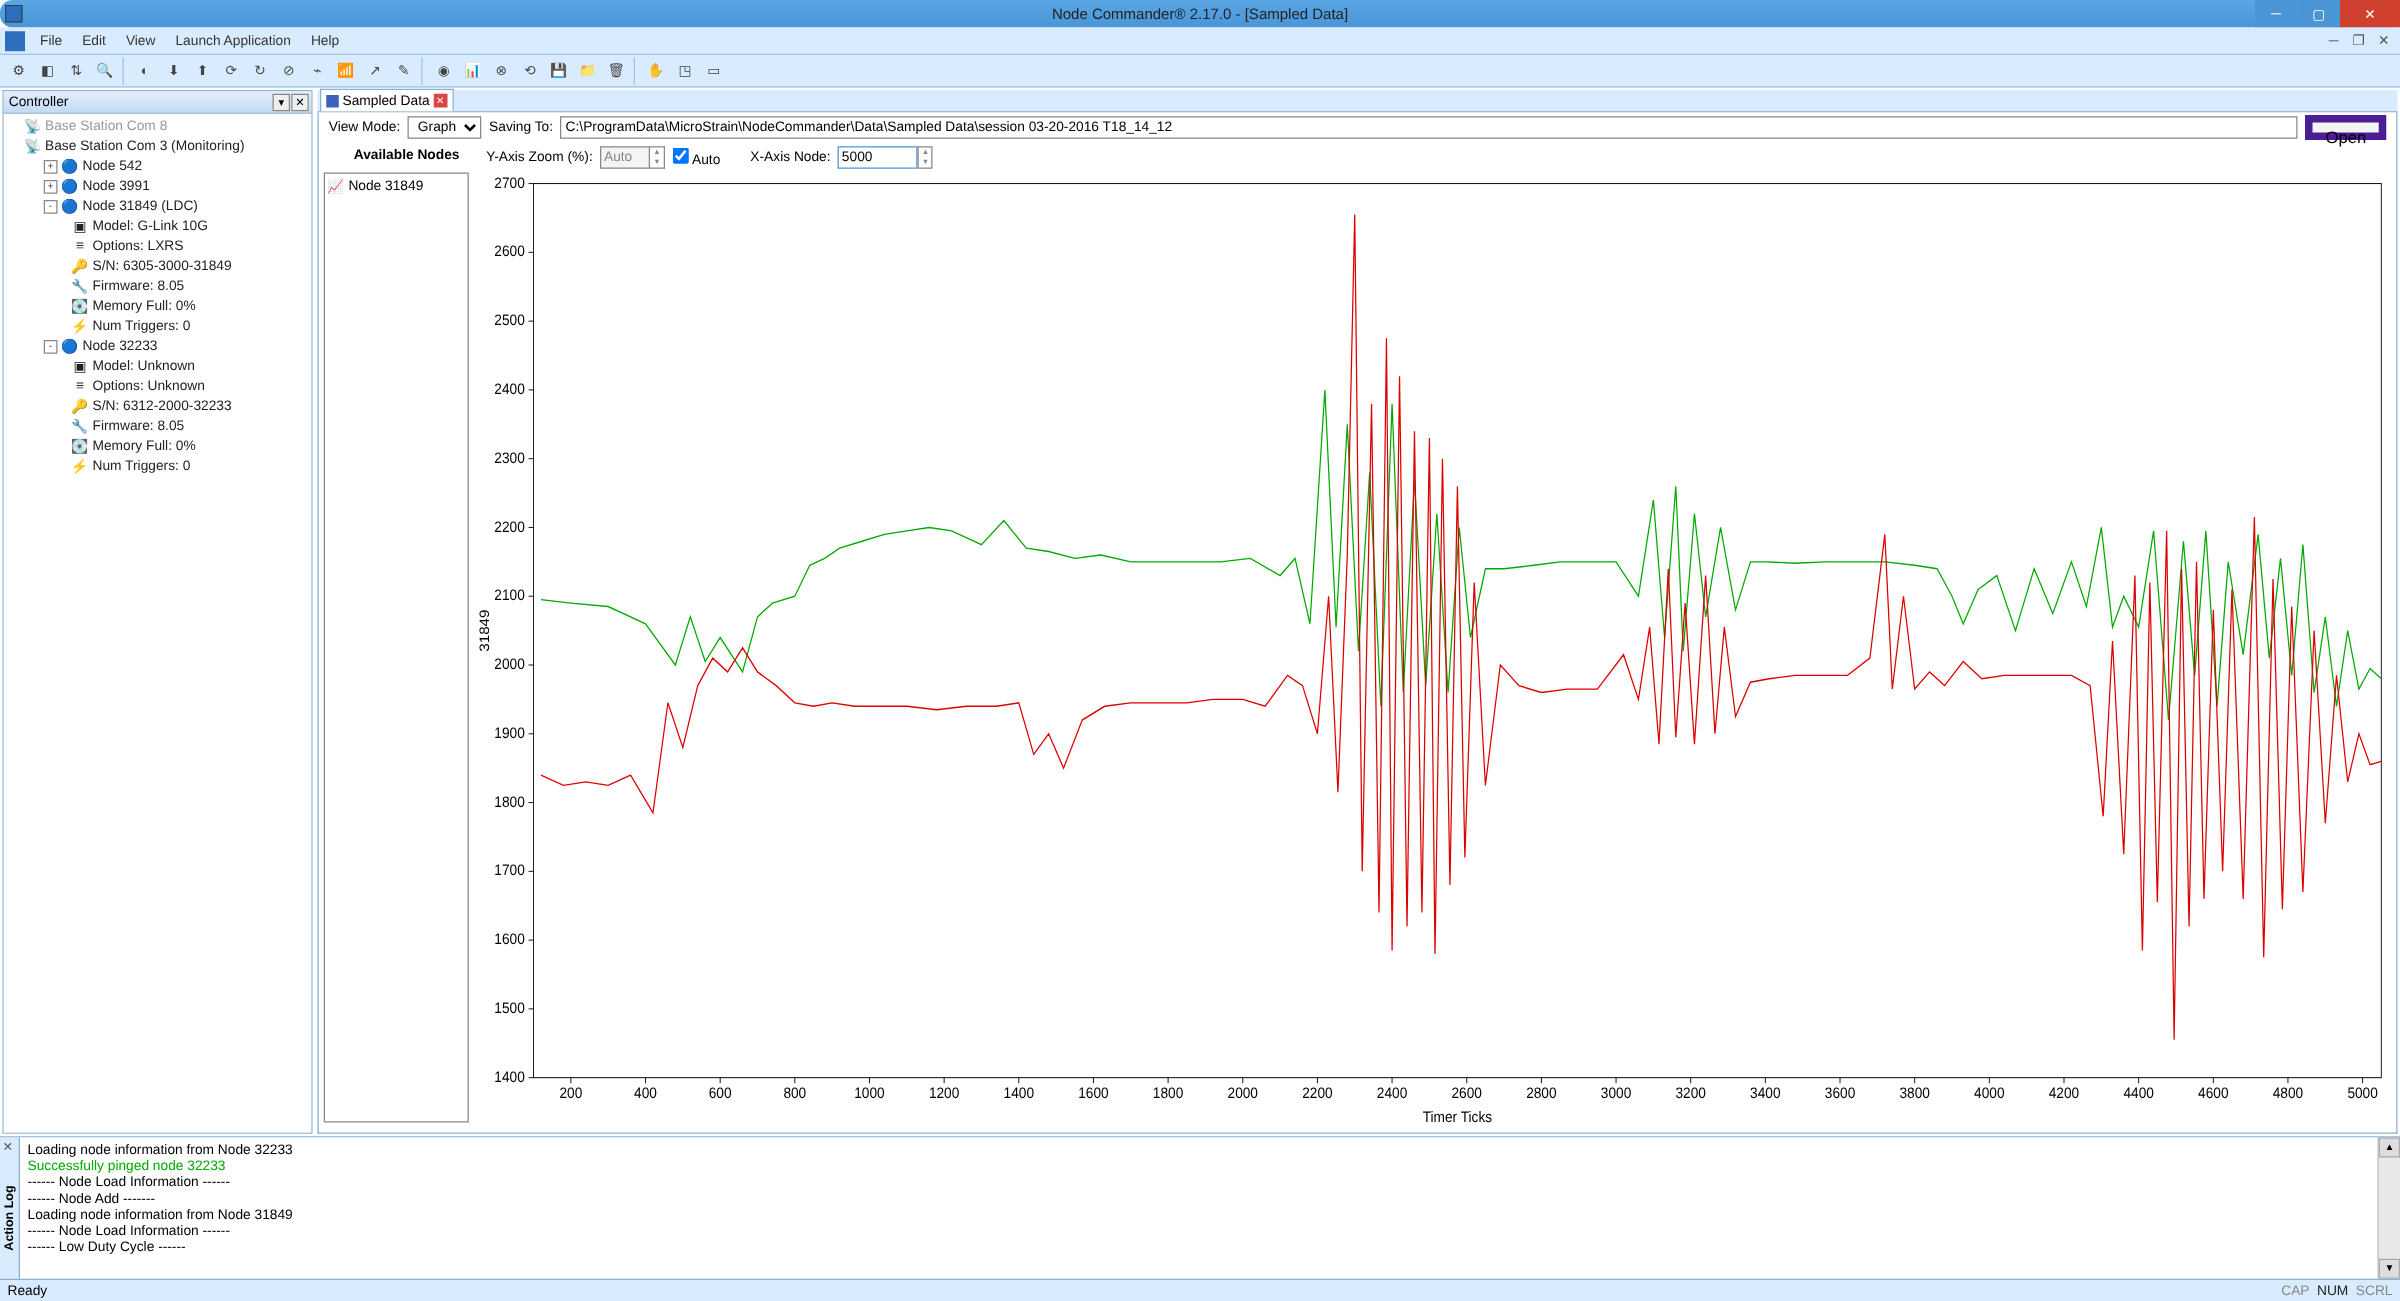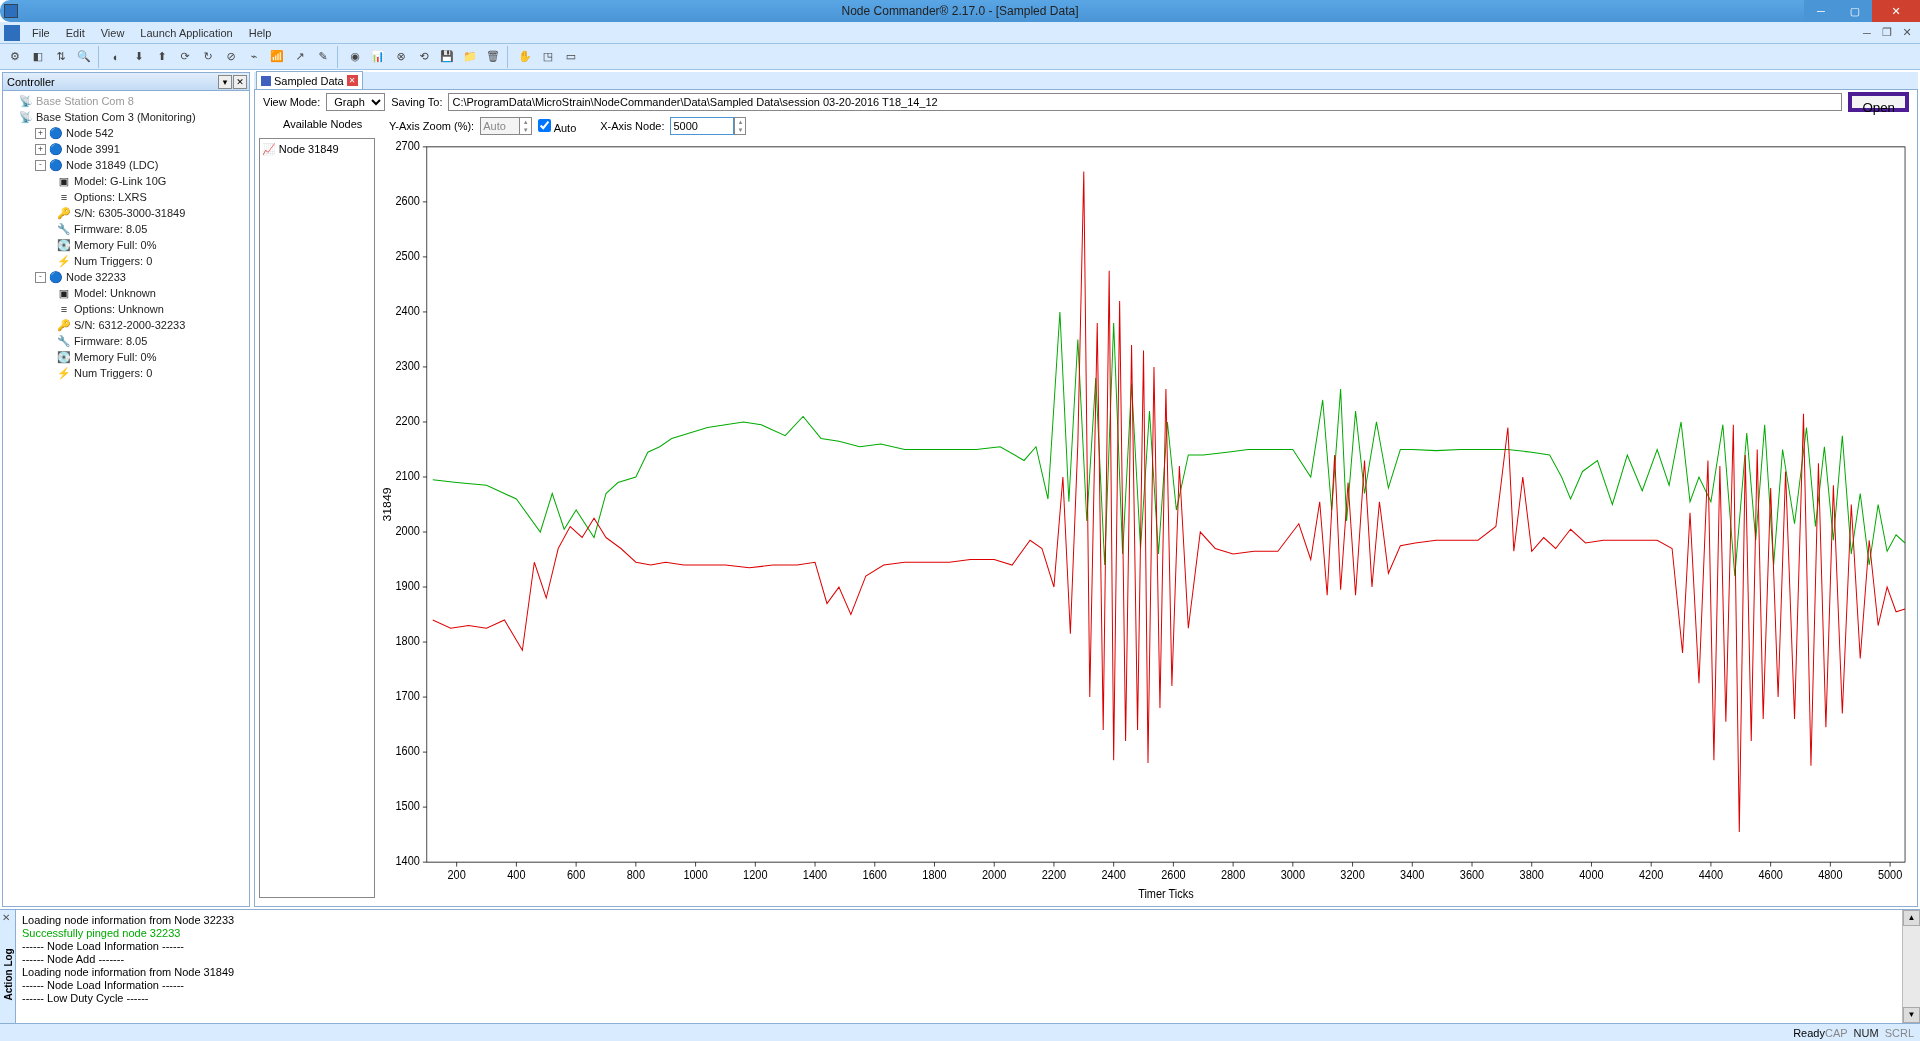--- a/index.html
+++ b/index.html
@@ -41,21 +41,21 @@
 .main { flex:1; display:flex; flex-direction:column; }
 .tabstrip { height:18px; background:#d9ecff; display:flex; align-items:flex-end; padding-left:2px; border-bottom:1px solid #8aaed4; margin:2px 2px 0 2px; }
 .tab { display:flex; align-items:center; height:18px; background:#fff; border:1px solid #8aaed4; border-bottom:none; padding:0 4px; gap:3px; font-size:11px; }
 .tab .tico { width:10px; height:10px; background:#4060c0; }
 .tab .close { width:11px; height:11px; background:#d44; color:#fff; font-size:8px; display:flex; align-items:center; justify-content:center; }
 
 .main-body { flex:1; background:#fff; border:1px solid #8aaed4; border-top:none; margin:0 2px 2px 2px; display:flex; flex-direction:column; }
 .controls-row { height:24px; padding:3px 8px; display:flex; align-items:center; gap:6px; font-size:11px; }
 .controls-row select,.controls-row input[type=text]{ font-size:11px; border:1px solid #888; height:18px; padding:0 3px; background:#fff; }
 .controls-row .path { flex:1; }
-.controls-row .open-btn { border:4px solid #4c1d95; background:#f4f4f4; padding:4px 10px; height:20px; }
+.controls-row .open-btn { border:6px solid #4c1d95; background:#f4f4f4; padding:4px 10px; height:20px; }
 .controls-row2 { height:24px; padding:0 8px; display:flex; align-items:center; gap:6px; font-size:11px; }
 .spin { display:inline-flex; align-items:center; }
 .spin input { width:40px; height:18px; border:1px solid #888; font-size:11px; padding:0 2px; background:#f4f4f4; color:#888; }
 .spin .arr { width:12px; height:18px; border:1px solid #888; border-left:none; display:flex; flex-direction:column; }
 .spin .arr span { flex:1; font-size:6px; line-height:8px; text-align:center; color:#888; }
 .xw input { width:64px; border:1px solid #4a95d6; height:18px; padding:0 2px; font-size:11px; background:#fff; color:#000; }
 
 .chart-area { flex:1; display:flex; }
 .avail { width:116px; border:1px solid #888; margin:0 2px 4px 4px; padding:2px; height:calc(100% - 8px); background:#fff; }
 .avail .an { display:flex; align-items:center; gap:3px; height:16px; }
@@ -65,25 +65,25 @@
 .bottom { position:absolute; left:0; right:0; bottom:18px; height:114px; display:flex; background:#fff; border-top:1px solid #8aaed4; }
 .actionlog-tab { width:16px; background:#d9ecff; border-right:1px solid #8aaed4; position:relative; }
 .actionlog-tab .vt { transform:rotate(-90deg); transform-origin:center; position:absolute; top:50%; left:-20px; width:56px; font-weight:bold; font-size:10px; }
 .actionlog-tab .x { position:absolute; top:2px; left:2px; font-size:10px; color:#555; }
 .log-body { flex:1; background:#fff; overflow:auto; padding:4px 6px; font-size:11px; line-height:13px; }
 .log-body .g { color:#0a0; }
 .log-scroll { width:18px; background:#e9e9e9; border-left:1px solid #bbb; position:relative; }
 .log-scroll .a { position:absolute; left:0; width:100%; height:16px; background:#ddd; border:1px solid #aaa; font-size:8px; text-align:center; line-height:14px; }
 .log-scroll .a.up{top:0}.log-scroll .a.dn{bottom:0}
 
-.statusbar { position:absolute; left:0; right:0; bottom:0; height:18px; background:#d9ecff; border-top:1px solid #8aaed4; display:flex; align-items:center; padding:0 6px; justify-content:flex-end; font-size:11px; }
+.statusbar { position:absolute; left:0; right:0; bottom:0; height:18px; background:#d9ecff; border-top:1px solid #8aaed4; display:flex; align-items:center; padding:0 6px; justify-content:space-between; font-size:11px; }
 .statusbar .ind { display:flex; gap:6px; color:#888; }
 .statusbar .ind .on { color:#222; }
 
-.avail-label { position:absolute; font-size:11px; }
+.avail-label { position:absolute; font-size:11px;font-weight:bold; }
 </style>
 </head>
 <body>
 
 <div class="titlebar">
   <span class="icon"></span>
   <span class="title">Node Commander® 2.17.0 - [Sampled Data]</span>
   <div class="winbtns">
     <span>─</span>
     <span>▢</span>

